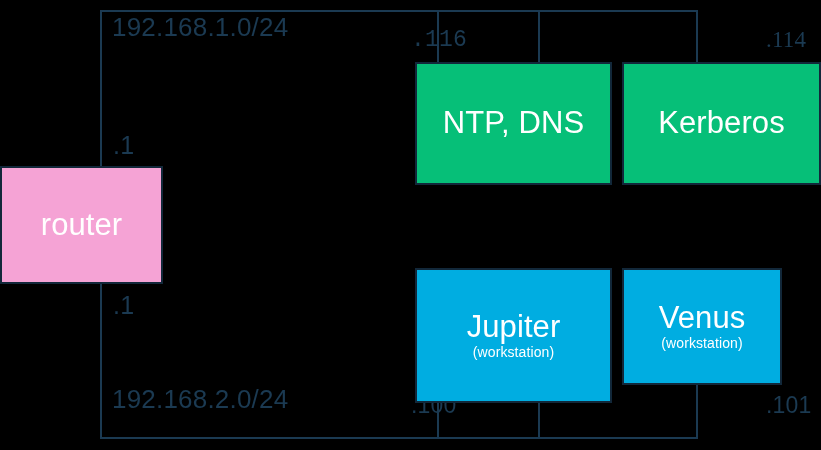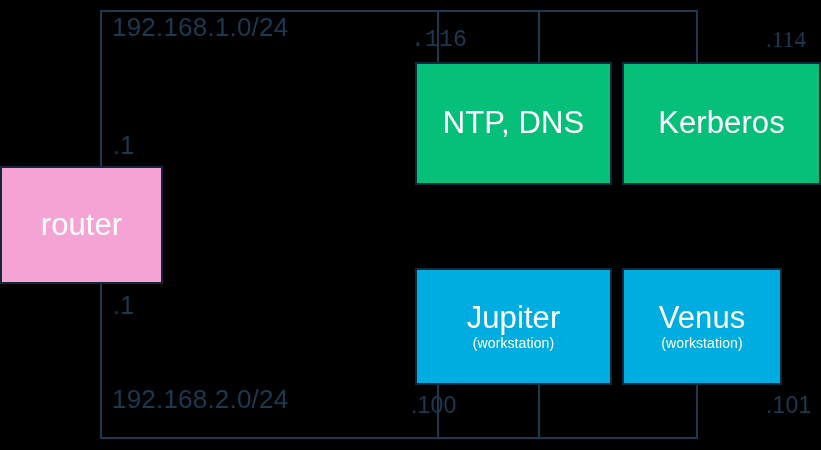--- a/index.html
+++ b/index.html
@@ -106,21 +106,21 @@
   </div>
 
   <div class="node" style="left:415px; top:62px; width:197px; height:123px; background:#06bf78;">
     <div class="node-title">NTP, DNS</div>
   </div>
 
   <div class="node" style="left:622px; top:62px; width:199px; height:123px; background:#06bf78;">
     <div class="node-title">Kerberos</div>
   </div>
 
-  <div class="node" style="left:415px; top:268px; width:197px; height:117px; background:#00ade1;">
+  <div class="node" style="left:415px; top:268px; width:197px; height:135px; background:#00ade1;">
     <div class="node-title">Jupiter</div>
     <div class="node-sub">(workstation)</div>
   </div>
 
   <div class="node" style="left:622px; top:268px; width:160px; height:117px; background:#00ade1;">
     <div class="node-title">Venus</div>
     <div class="node-sub">(workstation)</div>
   </div>
 
 </div>

